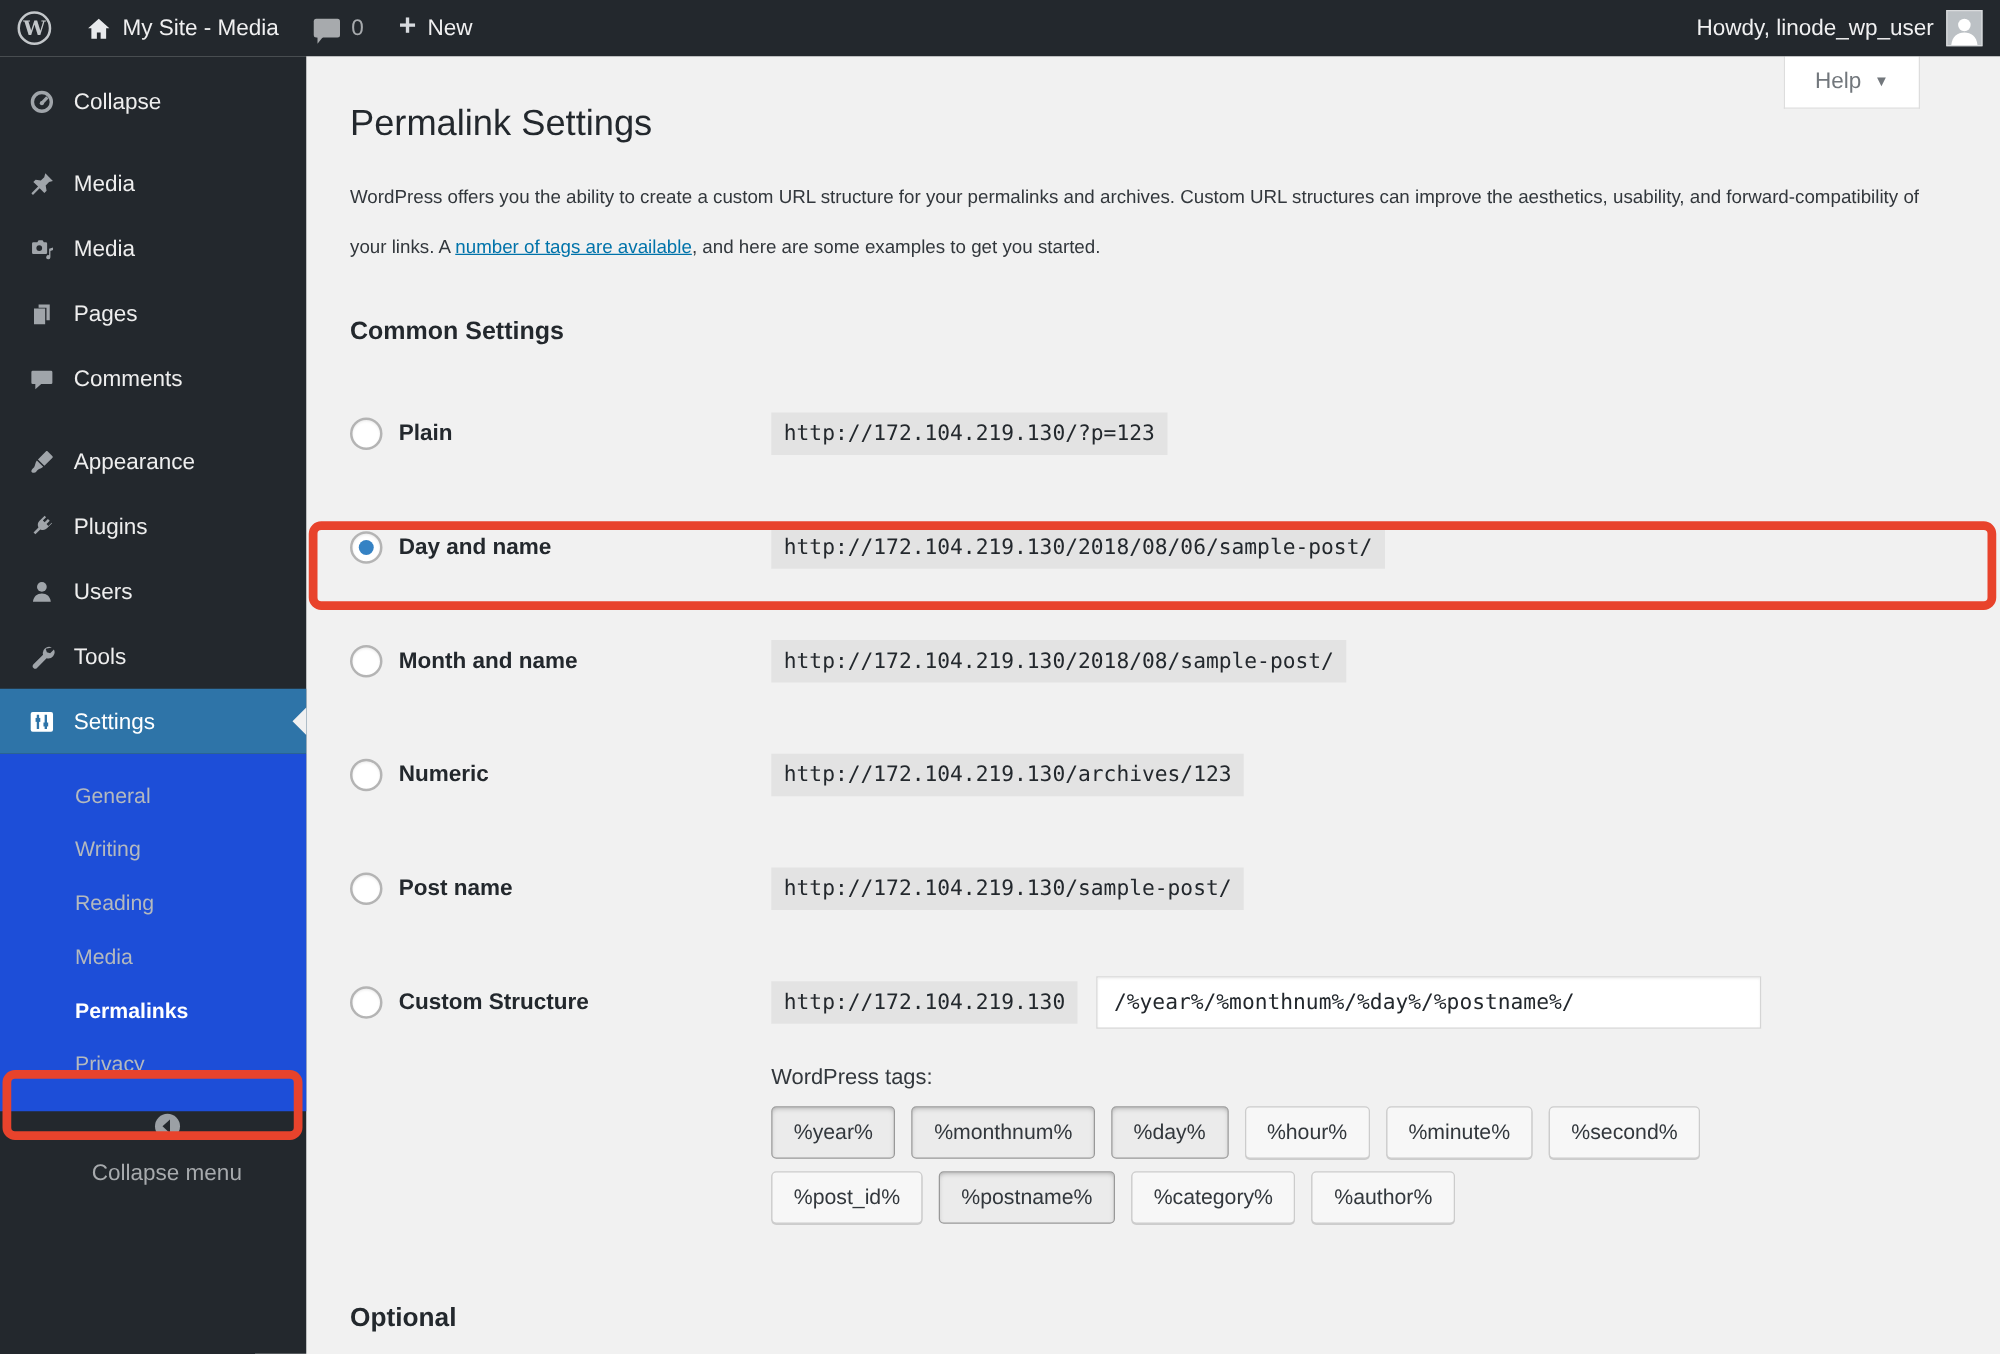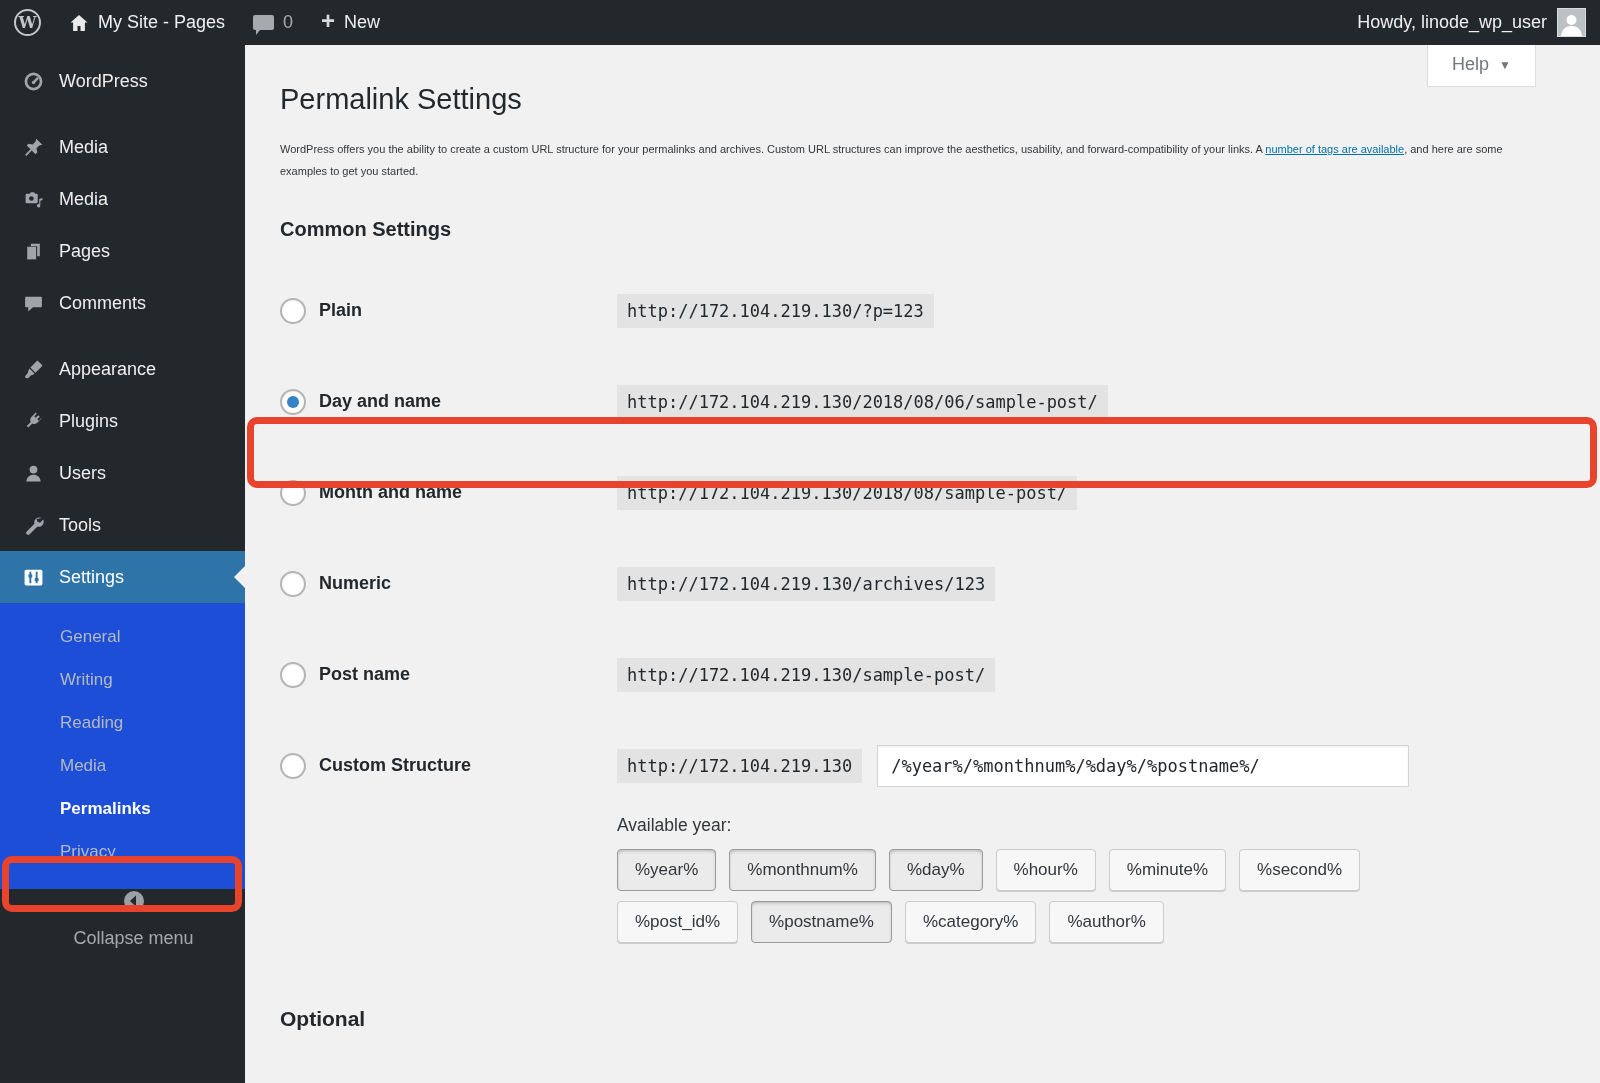--- a/index.html
+++ b/index.html
@@ -40,21 +40,21 @@
   .collapse-item{display:flex;align-items:center;height:52px;padding-left:22px;gap:15px;
     color:#a7aaad;font-size:18px;cursor:pointer;flex-direction:column;}
 
   
   .content{position:absolute;top:45px;left:245px;width:1355px;height:1038px;
     padding:0 24px 0 35px;background:#f1f1f1;overflow:hidden;}
   .help-tab{position:absolute;top:0;right:64px;background:#ffffff;border:1px solid #dddddd;border-top:none;
     padding:9px 24px 11px;display:flex;align-items:center;gap:10px;color:#72777c;font-size:18px;cursor:pointer;}
   .help-caret{font-size:12px;color:#72777c;}
   h1.page-title{margin:0;padding-top:38px;font-size:29px;font-weight:400;color:#23282d;}
-  .intro{margin:22px 0 0;max-width:1268px;font-size:11px;line-height:22px;color:#32373c;}
+  .intro{margin:22px 0 0;max-width:1268px;font-size:15px;line-height:40px;color:#32373c;}
   .intro a{color:#0073aa;text-decoration:underline;cursor:pointer;}
   h2.section-heading{margin:36px 0 0;font-size:20px;font-weight:700;color:#23282d;}
   .form-table{margin-top:24px;}
   .form-row{display:flex;align-items:center;height:91px;}
   .row-label{width:337px;display:flex;align-items:center;flex-shrink:0;}
   .radio{width:26px;height:26px;border-radius:50%;border:2px solid #b4b4b4;background:#fff;
     flex-shrink:0;position:relative;cursor:pointer;box-shadow:inset 0 1px 2px rgba(0,0,0,.08);}
   .radio.checked::after{content:"";position:absolute;left:5px;top:5px;width:12px;height:12px;
     border-radius:50%;background:#3582c4;}
   .row-label .lbl{margin-left:13px;font-size:18px;font-weight:700;color:#23282d;}
@@ -85,21 +85,21 @@
 <div class="admin-bar">
   <div class="ab-item">
     <span class="wp-logo-circle">W</span>
   </div>
   <div class="ab-item">
     <span>
       <svg width="20" height="20" viewBox="0 0 20 20">
           <path fill="#e8eaec" d="M10 2L1.5 9.5h2.6V18h4.4v-5h3v5h4.4V9.5h2.6z"></path>
         </svg>
     </span>
-    <span class="ab-text">My Site - Pages</span>
+    <span class="ab-text">My Site - Media</span>
   </div>
   <div class="ab-item">
     <span class="comment-bubble"></span>
     <span class="comment-count">0</span>
   </div>
   <div class="ab-item">
     <span class="plus-glyph">+</span>
     <span class="ab-text">New</span>
   </div>
   <div class="ab-right">
@@ -116,21 +116,21 @@
 <div class="sidebar">
   <ul class="menu">
     <li class="menu-item">
       <span class="micon">
         <svg width="21" height="21" viewBox="0 0 20 20">
             <circle cx="10" cy="10" r="7.2" fill="none" stroke="#a0a5aa" stroke-width="2.6"></circle>
             <path d="M10 11L14.2 6.6" stroke="#a0a5aa" stroke-width="2.4"></path>
             <circle cx="10" cy="11" r="1.6" fill="#a0a5aa"></circle>
           </svg>
       </span>
-      <span>WordPress</span>
+      <span>Collapse</span>
     </li>
     <li class="menu-item gap">
       <span class="micon">
         <svg width="21" height="21" viewBox="0 0 20 20">
             <path fill="#a0a5aa" d="M12.6 1.6l5.8 5.8-2.9.8-2.6 2.6.7 4-1.7 1.7-3.6-3.6L3.2 18l-1.2-1.2 5.1-5.1L3.5 8.1l1.7-1.7 4 .7 2.6-2.6z"></path>
           </svg>
       </span>
       <span>Media</span>
     </li>
     <li class="menu-item">
@@ -279,21 +279,21 @@
       <div class="row-label">
         <span class="radio"></span>
         <span class="lbl">Custom Structure</span>
       </div>
       <code class="url">http://172.104.219.130</code>
       <input class="struct-input" type="text" value="/%year%/%monthnum%/%day%/%postname%/" style="">
     </div>
   </div>
 
   <div class="tags-block">
-    <div class="tags-label">Available year:</div>
+    <div class="tags-label">WordPress tags:</div>
     <div class="tags-row">
       <button class="tag-btn active">%year%</button>
       <button class="tag-btn active">%monthnum%</button>
       <button class="tag-btn active">%day%</button>
       <button class="tag-btn">%hour%</button>
       <button class="tag-btn">%minute%</button>
       <button class="tag-btn">%second%</button>
     </div>
     <div class="tags-row second">
       <button class="tag-btn">%post_id%</button>

